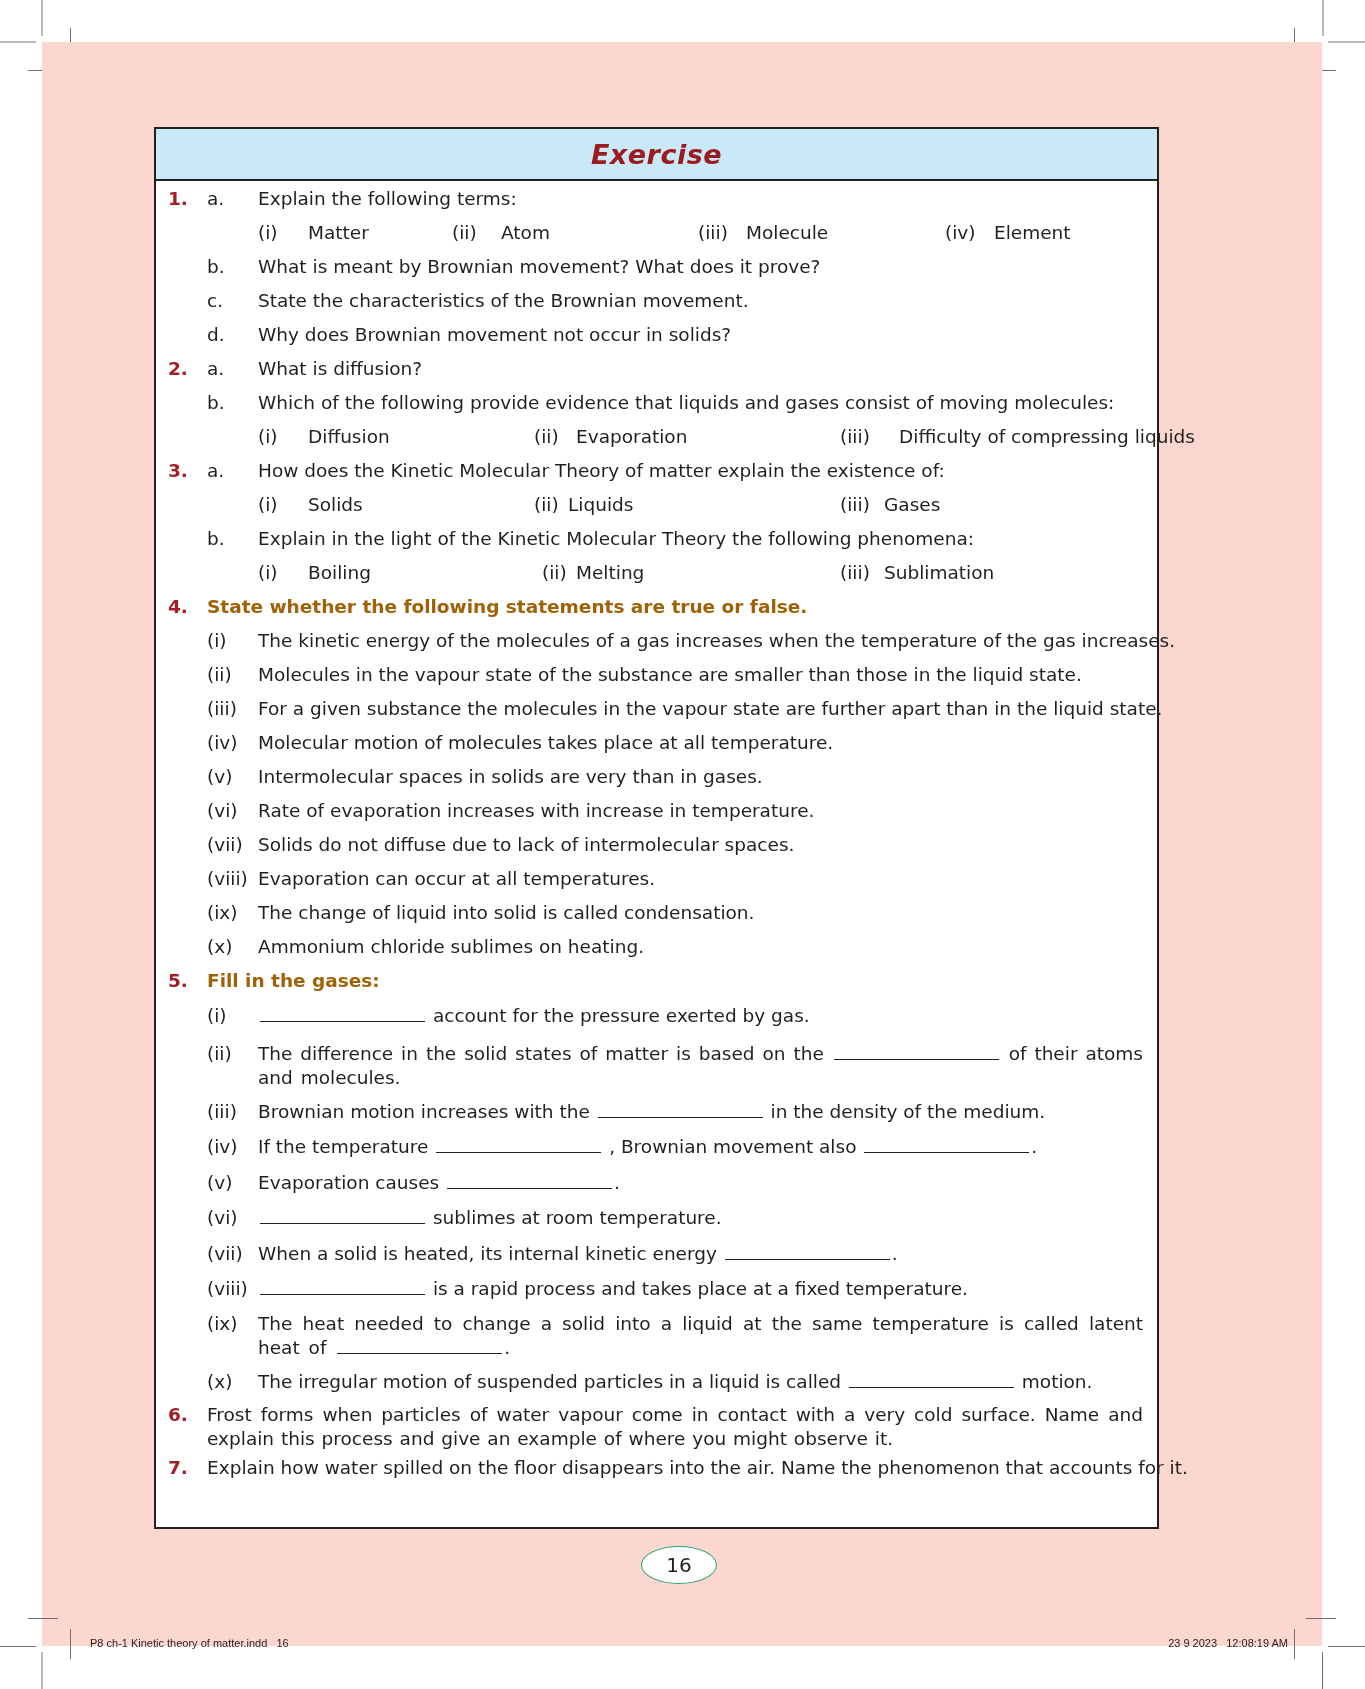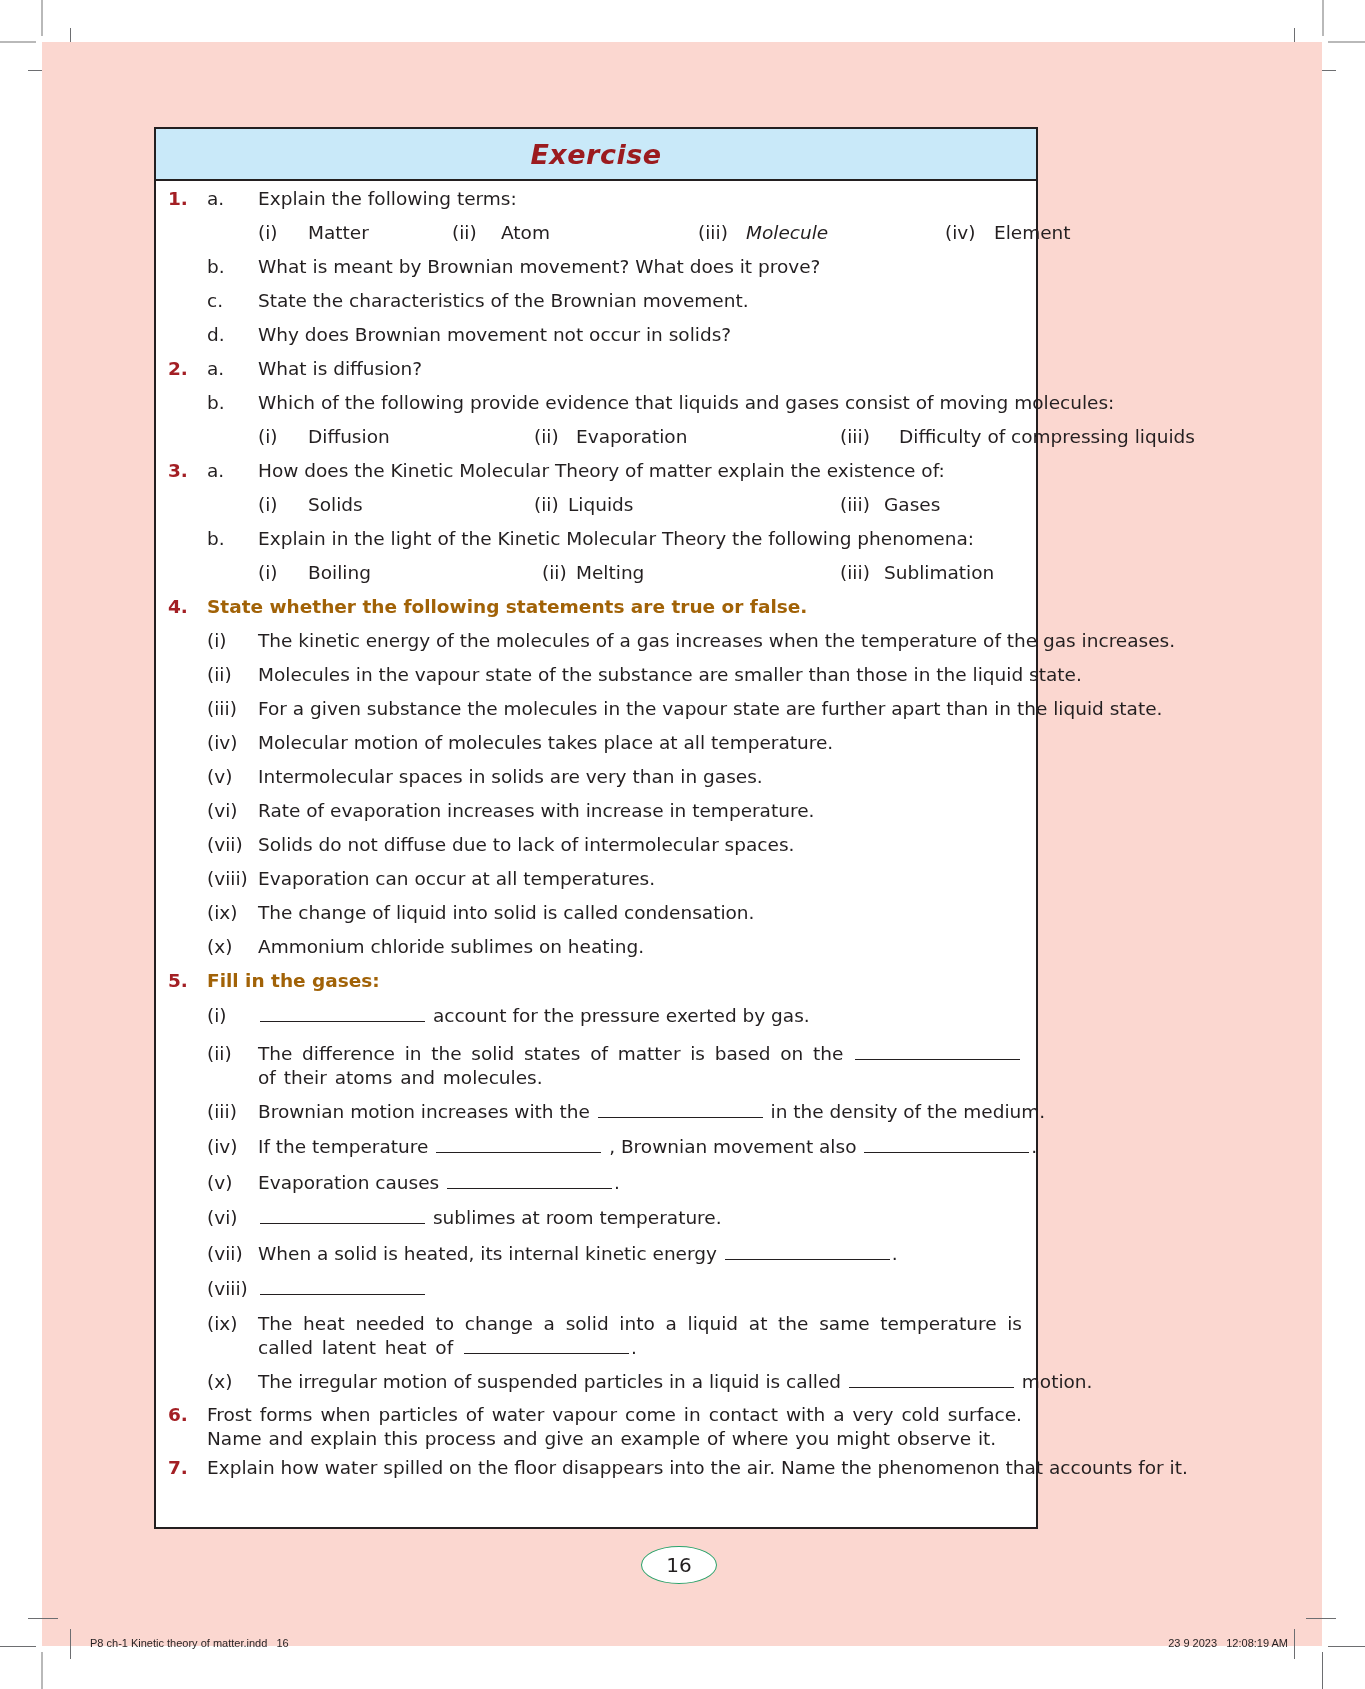--- a/index.html
+++ b/index.html
@@ -1,21 +1,21 @@
 <!DOCTYPE html>
 <html><head>
 <meta charset="utf-8">
 <style>
   html, body { margin:0; padding:0; }
   body { width:1365px; height:1689px; background:#ffffff; position:relative; overflow:hidden;
          font-family:"DejaVu Sans", sans-serif; color:#231f20; }
   .page { position:absolute; left:42px; top:42px; width:1280px; height:1604px; background:#fbd7d0; }
   .crop { position:absolute; background:#6d6e71; }
   .crop.light { background:#b9b9b9; }
-  .box { position:absolute; left:154px; top:127px; width:884px; height:1402px; background:#ffffff;
+  .box { position:absolute; left:154px; top:127px; width:1005px; height:1402px; background:#ffffff;
          border:2px solid #231f20; box-sizing:border-box; }
   .box-header { height:50px; background:#c9e9f9; border-bottom:2px solid #231f20; display:flex;
          align-items:center; justify-content:center; }
   .box-title { font-family:"DejaVu Sans", sans-serif; font-style:italic; font-weight:bold; font-size:27px;
          color:#9b1b1f; letter-spacing:0.5px; }
   .content { position:absolute; left:0; top:52px; right:0; }
   .row { position:absolute; left:0; right:0; font-size:18.5px; line-height:24px; white-space:nowrap; }
   .num { position:absolute; left:12px; color:#a31f24; font-weight:bold; }
   .let { position:absolute; left:51px; }
   .txt { position:absolute; left:102px; }
@@ -63,21 +63,21 @@
       <span class="num">1.</span>
       <span class="let">a.</span>
       <span class="txt">Explain the following terms:</span>
     </div>
     <div class="row" style="top:40px;">
       <span class="opt-label" style="left:102px;">(i)</span>
       <span class="opt-text" style="left:152px;">Matter</span>
       <span class="opt-label" style="left:296px;">(ii)</span>
       <span class="opt-text" style="left:345px;">Atom</span>
       <span class="opt-label" style="left:542px;">(iii)</span>
-      <span class="opt-text" style="left:590px;font-style:italic;">Molecule</span>
+      <span class="opt-text" style="left:590px;">Molecule</span>
       <span class="opt-label" style="left:789px;">(iv)</span>
       <span class="opt-text" style="left:838px;">Element</span>
     </div>
     <div class="row" style="top:74px;">
       <span class="let">b.</span>
       <span class="txt">What is meant by Brownian movement? What does it prove?</span>
     </div>
     <div class="row" style="top:108px;">
       <span class="let">c.</span>
       <span class="txt">State the characteristics of the Brownian movement.</span>
@@ -203,21 +203,21 @@
     <div class="row" style="top:1025px;">
       <span class="let">(vi)</span>
       <span class="txt"><span class="blank"></span> <span>sublimes at room temperature.</span></span>
     </div>
     <div class="row" style="top:1061px;">
       <span class="let">(vii)</span>
       <span class="txt"><span>When a solid is heated, its internal kinetic energy</span> <span class="blank"></span><span>.</span></span>
     </div>
     <div class="row" style="top:1096px;">
       <span class="let">(viii)</span>
-      <span class="txt"><span class="blank"></span> </span>
+      <span class="txt"><span class="blank"></span> <span>is a rapid process and takes place at a fixed temperature.</span></span>
     </div>
     <div class="row" style="top:1131px;">
       <span class="let">(ix)</span>
       <span class="txt wrap" style="word-spacing:3px;"><span>The heat needed to change a solid into a liquid at the same temperature is called latent heat of</span> <span class="blank"></span><span>.</span></span>
     </div>
     <div class="row" style="top:1189px;">
       <span class="let">(x)</span>
       <span class="txt"><span>The irregular motion of suspended particles in a liquid is called</span> <span class="blank"></span> <span>motion.</span></span>
     </div>
 

